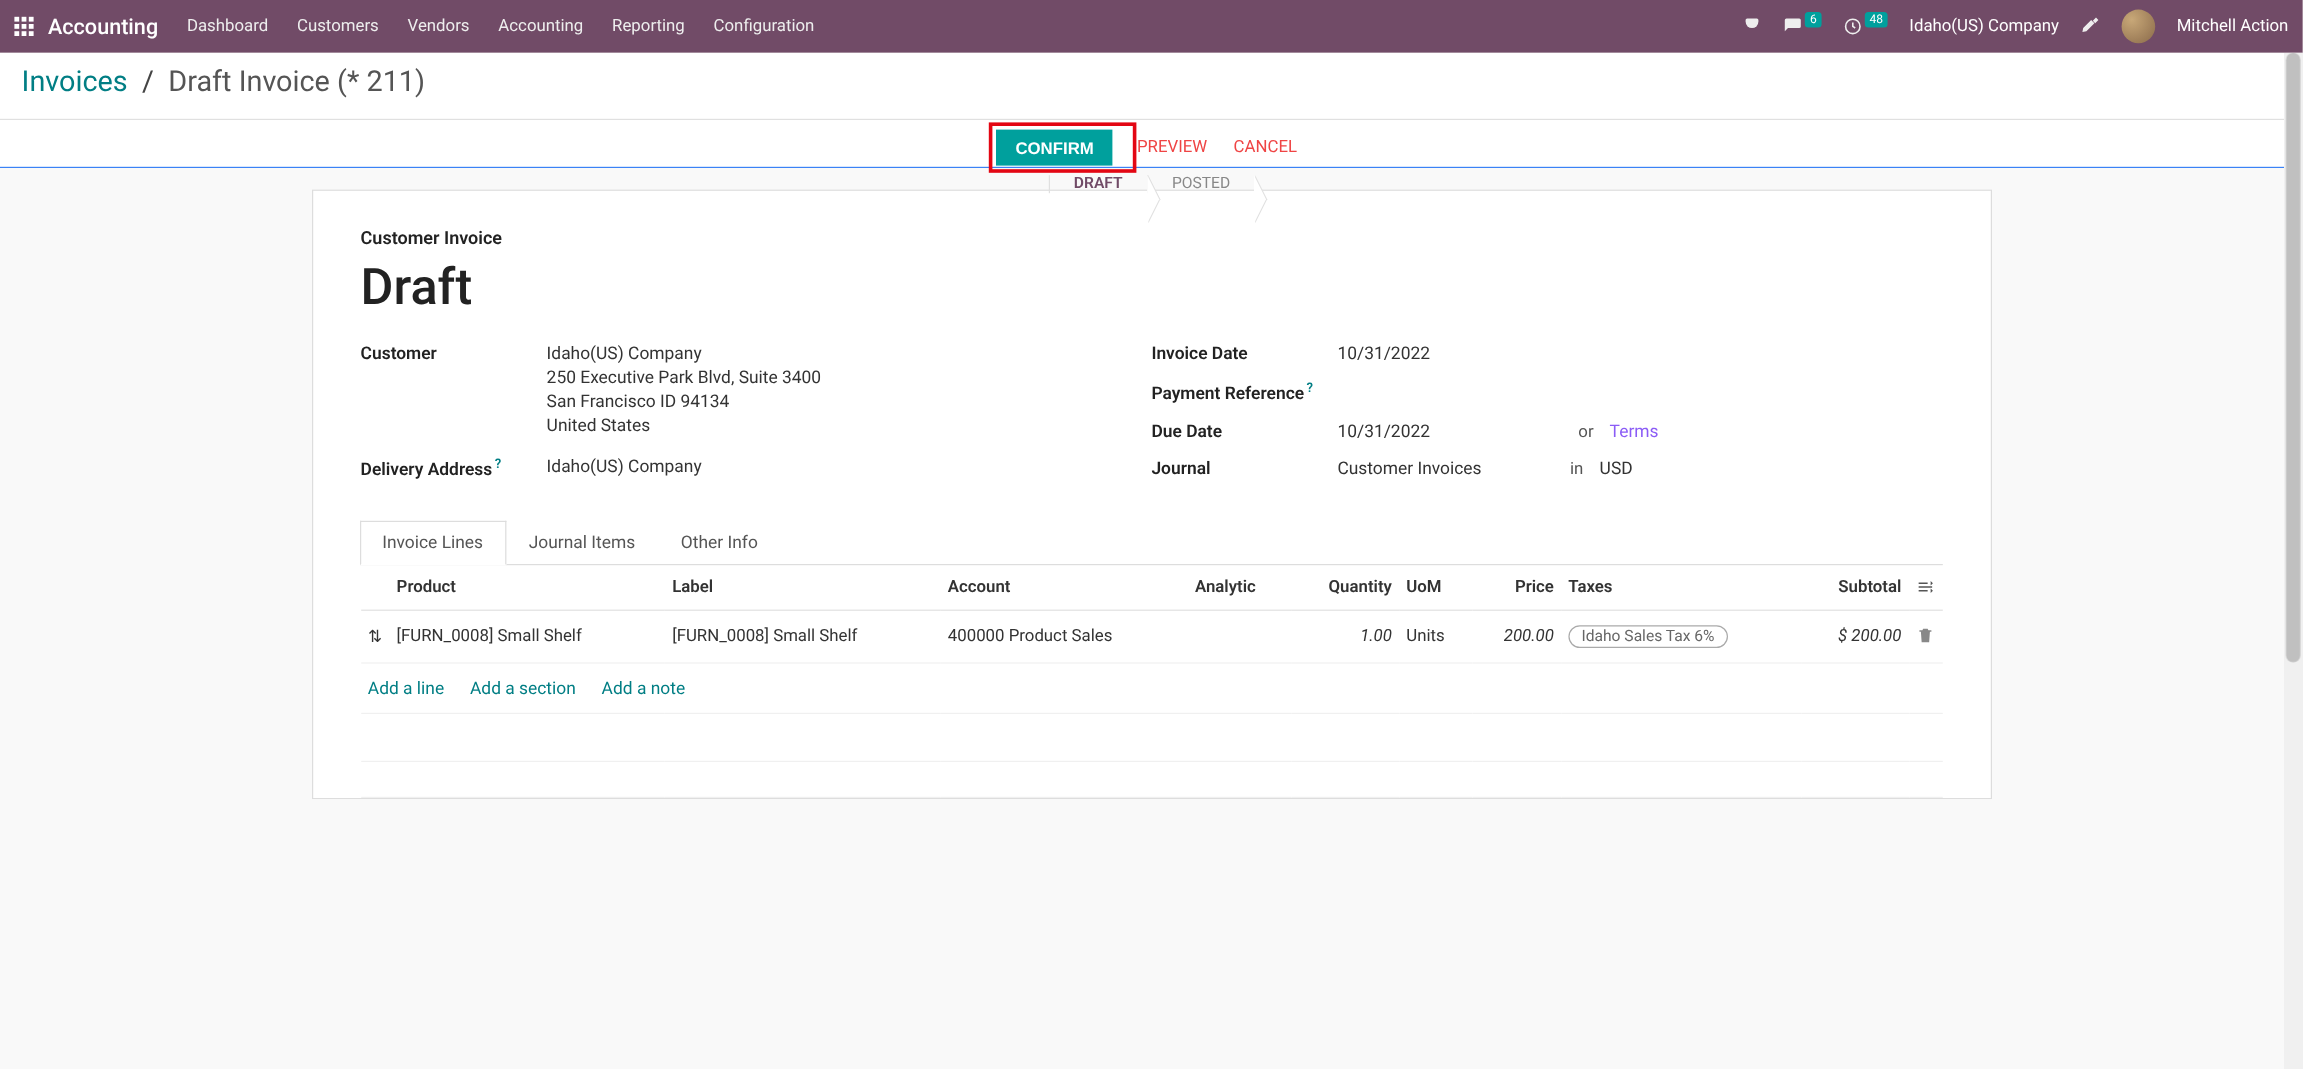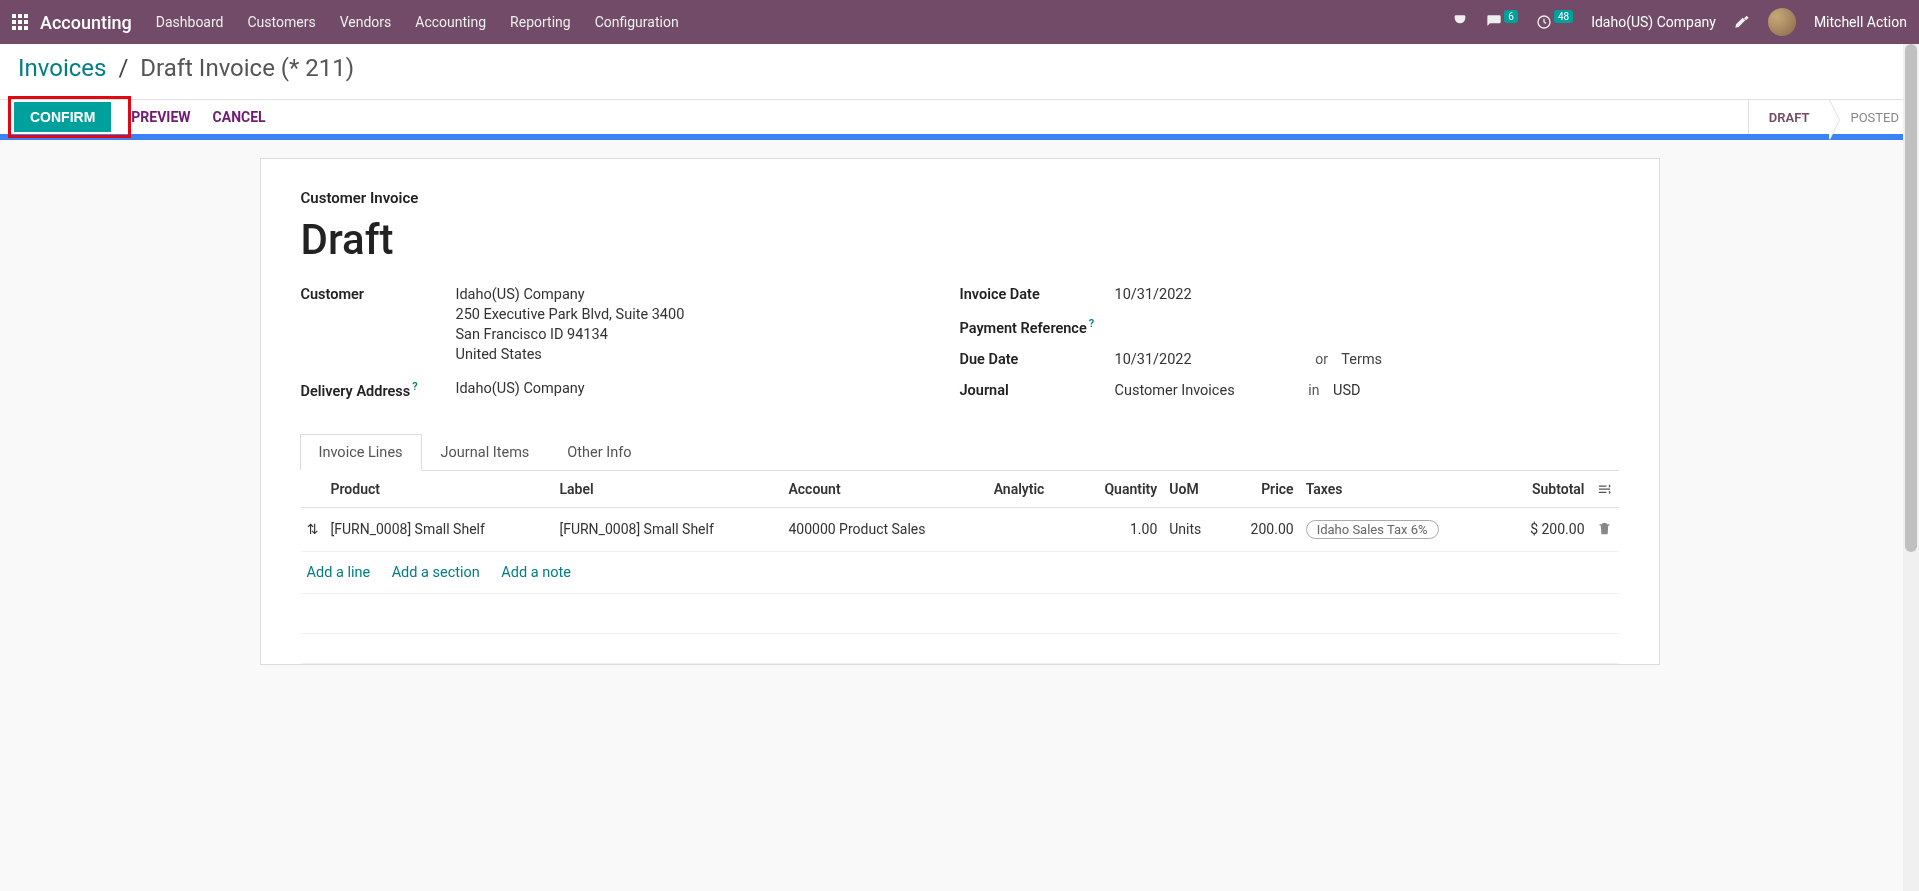--- a/index.html
+++ b/index.html
@@ -26,25 +26,25 @@
 .breadcrumb .root { color: #017e84; cursor: pointer; }
 .breadcrumb .sep { color: #444; margin: 0 6px; }
 .breadcrumb .current { color: #555; }
 .control-actions { display: flex; align-items: center; gap: 20px; }
 .control-actions .action-item { cursor: pointer; color: #333; font-size: 15px; display: inline-flex; align-items: center; gap: 5px; }
 .control-actions .pager { display: flex; align-items: center; gap: 10px; color: #555; font-size: 14px; }
 .control-actions .pager .chev { color: #bbb; font-size: 18px; cursor: pointer; }
 .btn-create { border: 1px solid #00a09d; color: #00a09d; background: #fff; padding: 5px 14px; font-size: 15px; cursor: pointer; }
 
 
-.status-bar { background: #fff; border-bottom: 6px solid #3b82f6; display: flex; justify-content: space-between; align-items: center; height: 40px; }
+.status-bar { background: #fff; border-bottom: 1px solid #3b82f6; display: flex; justify-content: space-between; align-items: center; height: 40px; flex-direction: column; }
 .status-left { display: flex; align-items: center; }
 .btn-confirm { background: #00a09d; color: #fff; border: none; padding: 7px 16px; font-size: 14px; font-weight: 600; cursor: pointer; margin-right: 14px; }
 .btn-confirm-wrap { border: 3px solid #e30613; padding: 3px; margin: 2px 0 2px 8px; }
-.btn-status-link { color: #701a75; font-size: 14px; font-weight: 700; cursor: pointer; margin-right: 22px; text-transform: uppercase; }
+.btn-status-link { color: #ef4444; font-size: 14px; font-weight: 400; cursor: pointer; margin-right: 22px; text-transform: uppercase; }
 .status-right { display: flex; align-items: stretch; height: 100%; }
 .status-arrow { position: relative; padding: 0 20px; display: flex; align-items: center; font-size: 13px; color: #888; border-left: 1px solid #e0e0e0; }
 .status-arrow.active { color: #714B67; font-weight: 600; }
 .status-arrow::after {
   content: ''; position: absolute; right: -10px; top: 0; bottom: 0;
   width: 0; height: 0; border-top: 20px solid transparent; border-bottom: 20px solid transparent; border-left: 10px solid #fff; z-index: 2;
 }
 .status-arrow::before {
   content: ''; position: absolute; right: -11px; top: 0; bottom: 0;
   width: 0; height: 0; border-top: 20px solid transparent; border-bottom: 20px solid transparent; border-left: 10px solid #e0e0e0; z-index: 1;
@@ -56,33 +56,33 @@
 .sheet h4.doc-type { font-size: 15px; font-weight: 600; color: #222; margin-bottom: 8px; }
 .sheet h1.doc-title { font-size: 42px; font-weight: 500; color: #222; margin-bottom: 22px; }
 .form-grid { display: flex; margin-bottom: 20px; }
 .form-col { flex: 1; }
 .form-row { display: flex; margin-bottom: 14px; align-items: flex-start; }
 .form-label { width: 155px; color: #222; font-weight: 600; font-size: 14.5px; }
 .form-value { flex: 1; font-size: 14.5px; color: #333; }
 .form-value .addr-line { display: block; margin-bottom: 3px; }
 .help-q { color: #017e84; font-size: 11px; vertical-align: super; margin-left: 2px; cursor: pointer; }
 .inline-label { color: #555; font-size: 14px; margin: 0 10px; }
-.terms-placeholder { color: #404040; }
+.terms-placeholder { color: #8b5cf6; }
 
 
 .tabs { display: flex; border-bottom: 1px solid #ddd; margin-left: -1px; }
 .tab { padding: 9px 18px; border: 1px solid transparent; border-bottom: none; font-size: 14.5px; color: #555; cursor: pointer; }
 .tab.active { border-color: #ddd; border-bottom: 1px solid #fff; margin-bottom: -1px; color: #555; background: #fff; }
 
 
 .lines-table { width: 100%; border-collapse: collapse; font-size: 14px; }
 .lines-table th { text-align: left; padding: 10px 6px; font-weight: 600; color: #333; border-bottom: 1px solid #e0e0e0; }
 .lines-table th.r { text-align: right; }
 .lines-table td { padding: 12px 6px; border-bottom: 1px solid #f0f0f0; color: #333; }
-.lines-table td.r { text-align: right; }
+.lines-table td.r { text-align: right; font-style: italic; }
 .handle-col { width: 24px; color: #bbb; text-align: center; }
 .tax-pill { display: inline-block; border: 1px solid #aaa; border-radius: 12px; padding: 1px 10px; font-size: 13px; color: #666; }
 .trash-icon { color: #888; cursor: pointer; font-size: 14px; }
 .settings-icon { color: #555; cursor: pointer; }
 .table-actions { padding: 12px 6px 20px 28px; }
 .link-action { color: #017e84; cursor: pointer; font-size: 14.5px; margin-right: 18px; }
 
 
 .scrollbar-track { position: fixed; right: 0; top: 44px; bottom: 0; width: 16px; background: #f0f0f0; }
 .scrollbar-thumb { position: absolute; left: 2px; right: 2px; top: 0; height: 60%; background: #c0c0c0; border-radius: 6px; }

